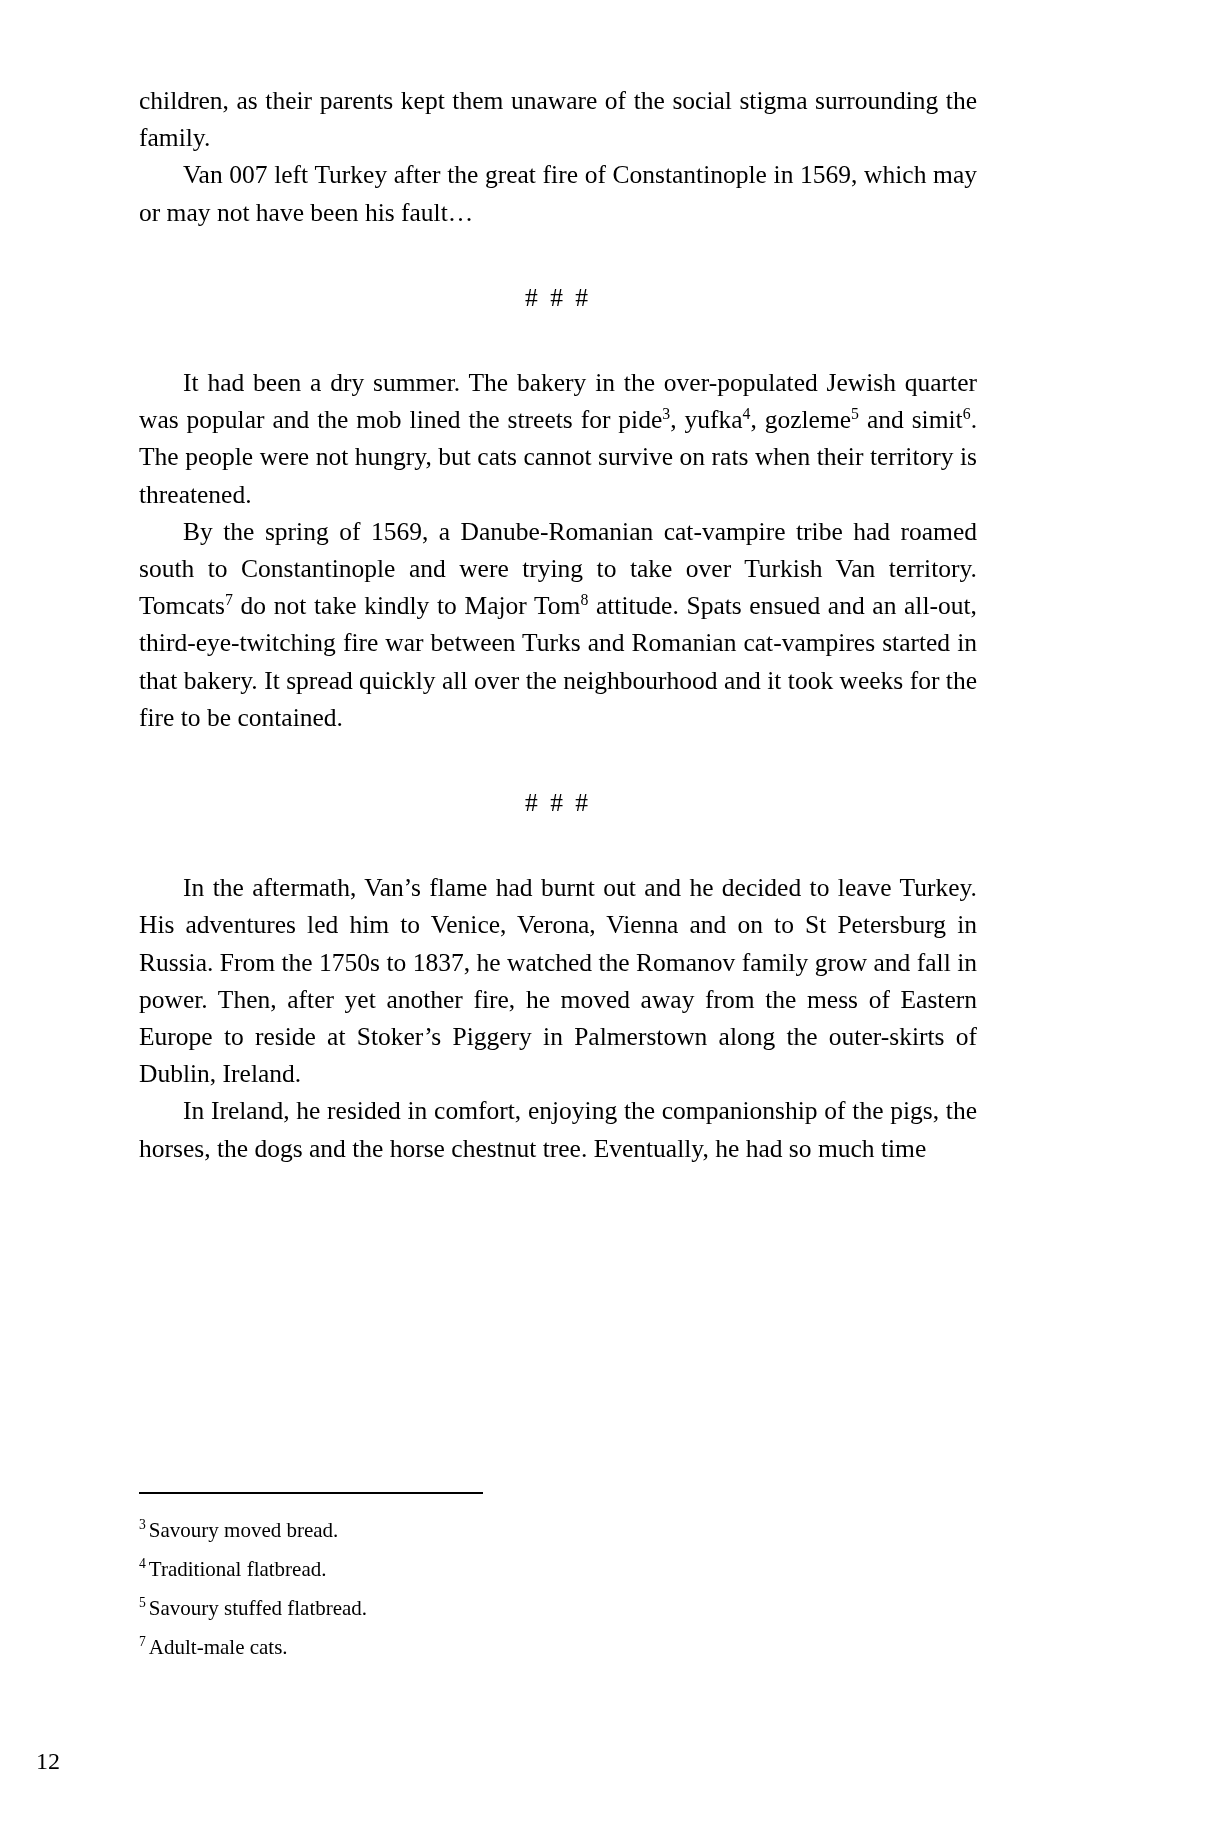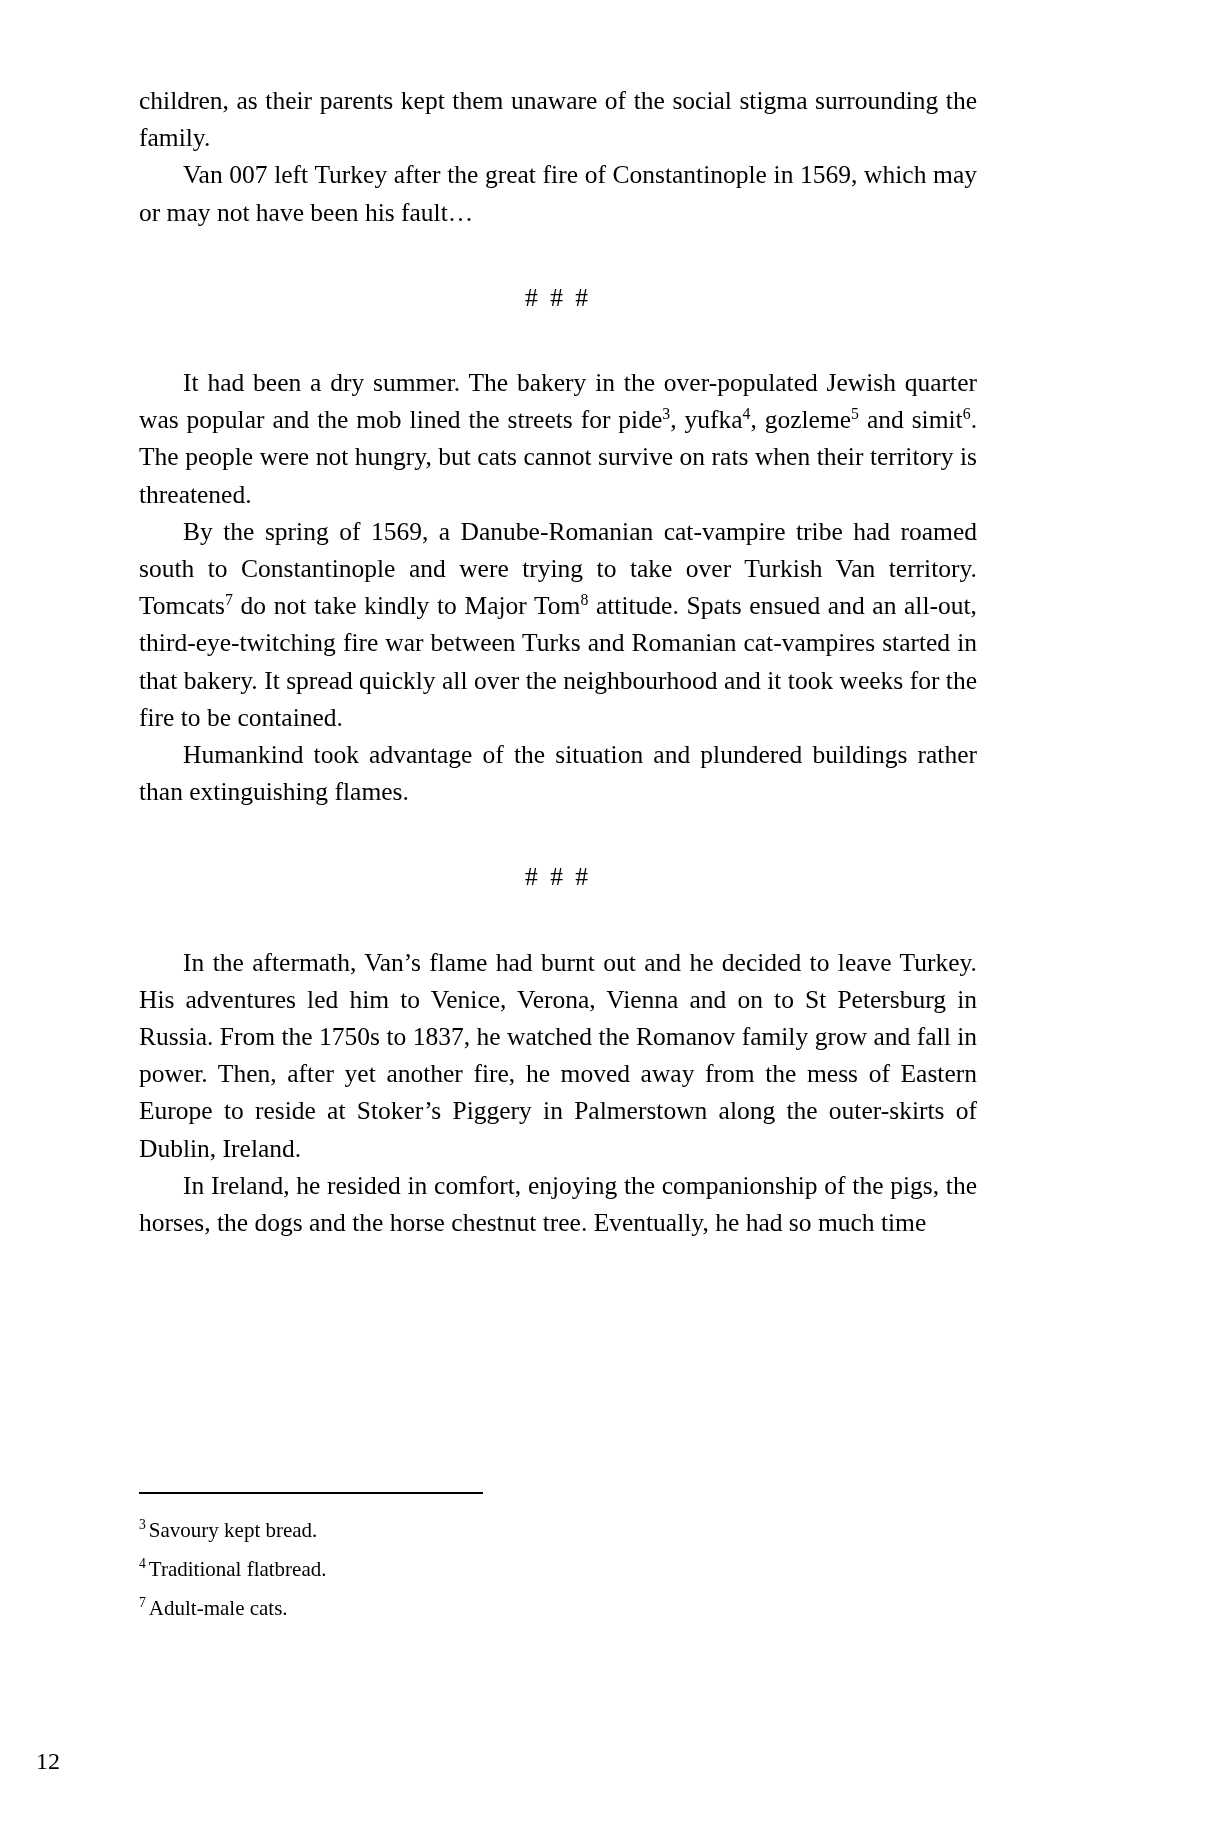--- a/index.html
+++ b/index.html
@@ -100,35 +100,35 @@
 
     <p class="body-par">children, as their parents kept them unaware of the social stigma surrounding the family.</p>
     <p class="body-par indent">Van 007 left Turkey after the great fire of Constantinople in 1569, which may or may not have been his fault…</p>
 
     <div class="gap-before-divider"></div>
     <p class="divider"># # #</p>
     <div class="gap-after-divider"></div>
 
     <p class="body-par indent">It had been a dry summer. The bakery in the over-populated Jewish quarter was popular and the mob lined the streets for pide<sup class="fn">3</sup>, yufka<sup class="fn">4</sup>, gozleme<sup class="fn">5</sup> and simit<sup class="fn">6</sup>. The people were not hungry, but cats cannot survive on rats when their territory is threatened.</p>
     <p class="body-par indent">By the spring of 1569, a Danube-Romanian cat-vampire tribe had roamed south to Constantinople and were trying to take over Turkish Van territory. Tomcats<sup class="fn">7</sup> do not take kindly to Major Tom<sup class="fn">8</sup> attitude. Spats ensued and an all-out, third-eye-twitching fire war between Turks and Romanian cat-vampires started in that bakery. It spread quickly all over the neighbourhood and it took weeks for the fire to be contained.</p>
-    <p class="body-par indent">Humankind took advantage of the situation and plundered buildings rather than extinguishing flames.</p>
 
     <div class="gap-before-divider"></div>
     <p class="divider"># # #</p>
     <div class="gap-after-divider"></div>
 
     <p class="body-par indent">In the aftermath, Van’s flame had burnt out and he decided to leave Turkey. His adventures led him to Venice, Verona, Vienna and on to St Petersburg in Russia. From the 1750s to 1837, he watched the Romanov family grow and fall in power. Then, after yet another fire, he moved away from the mess of Eastern Europe to reside at Stoker’s Piggery in Palmerstown along the outer-skirts of Dublin, Ireland.</p>
     <p class="body-par indent">In Ireland, he resided in comfort, enjoying the companionship of the pigs, the horses, the dogs and the horse chestnut tree. Eventually, he had so much time</p>
 
   </div>
 
   <div class="footnotes">
     <div class="footnote-rule"></div>
     <div class="footnote-list">
-        <p class="footnote"><sup class="fn">3</sup><span>Savoury kept bread.</span></p>
+        <p class="footnote"><sup class="fn">3</sup><span>Savoury moved bread.</span></p>
         <p class="footnote"><sup class="fn">4</sup><span>Traditional flatbread.</span></p>
+        <p class="footnote"><sup class="fn">5</sup><span>Savoury stuffed flatbread.</span></p>
         <p class="footnote"><sup class="fn">7</sup><span>Adult-male cats.</span></p>
       </div>
   </div>
 
   <div class="page-number">12</div>
 
 </div>
 
 </body></html>

